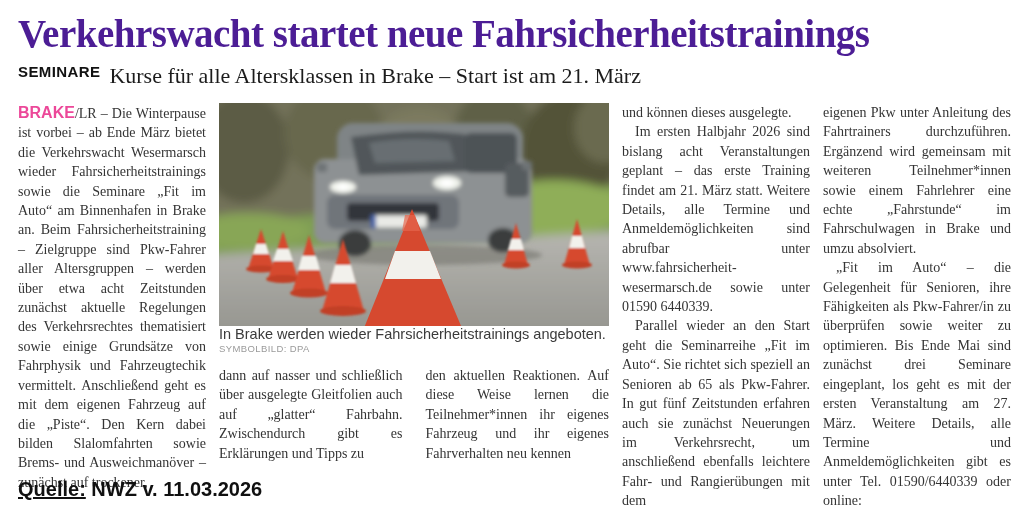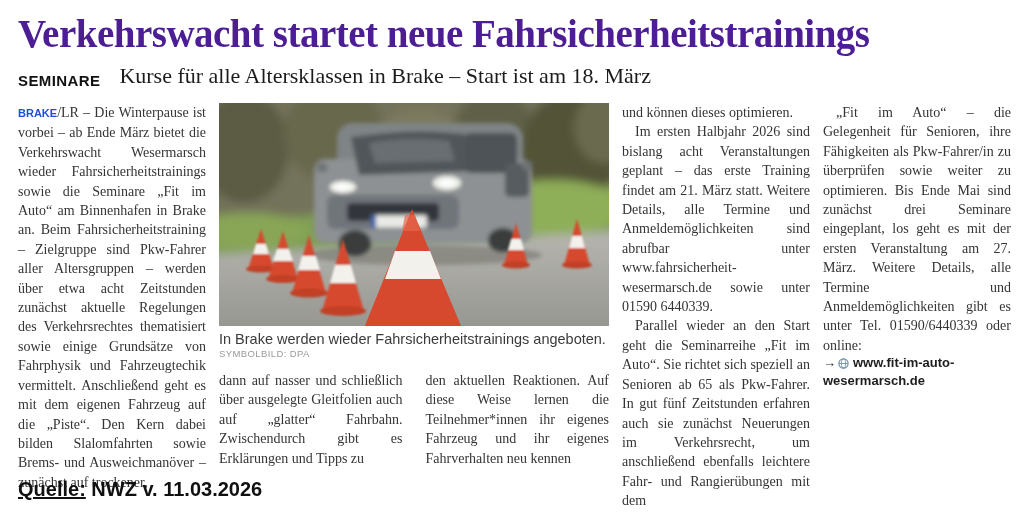--- a/index.html
+++ b/index.html
@@ -8,43 +8,43 @@
     width:1024px; height:514px; position:relative; overflow:hidden;
     font-family:"Liberation Serif", serif; color:#2f2f2f;
   }
   .page { padding:12px 16px 0 18px; }
 
   .headline {
     font-family:Liberation Serif, serif;
     font-weight:700; font-size:39px; line-height:44px;
     letter-spacing:-0.5px; color:#4c1d95; white-space:nowrap;
   }
-  .subhead-row { margin-top:7px; display:flex; align-items:flex-end; gap:19px; }
+  .subhead-row { margin-top:7px; display:flex; align-items:flex-start; gap:9px; }
   .kicker {
     font-family:"Liberation Sans", sans-serif; font-weight:700;
     font-size:15px; letter-spacing:0.4px; color:#111;
   }
   .subhead {
     font-family:"Liberation Serif", serif; font-size:22px; color:#1c1c1c;
   }
 
   .body-grid { display:flex; gap:13px; margin-top:14px; }
   .col {
     width:188px; flex:0 0 auto;
     font-size:14px; line-height:19.4px; text-align:justify;
     color:#343434; hyphens:auto; -webkit-hyphens:auto;
   }
   .col p { margin:0; }
   .col p.indent { text-indent:13px; }
-  .dateline { font-family:"Liberation Sans", sans-serif; font-size:11px; font-weight:700; color:#1d4ed8; }
+  .dateline { font-family:"Liberation Sans", sans-serif; font-size:16px; font-weight:700; color:#ec4899; }
 
   .photo-zone { width:390px; flex:0 0 auto; }
   .photo-frame { width:390px; height:223px; overflow:hidden; background:#9a9a94; }
   .photo-frame svg { display:block; }
-  .caption-block { margin-top:5px; font-family:"Liberation Sans", sans-serif; }
+  .caption-block { font-family:"Liberation Sans", sans-serif; }
   .caption { font-size:14.5px; color:#3b3b3b; }
   .credit { font-size:9.5px; color:#9a9a9a; text-align:left; letter-spacing:0.4px; margin-top:1px; }
   .inner-cols { display:flex; gap:23px; margin-top:12px; }
   .inner-col {
     width:188px; font-size:14px; line-height:19.4px; text-align:justify;
     color:#343434; hyphens:auto; -webkit-hyphens:auto;
   }
 
   .link-row {
     margin-top:3px; text-align:left;
@@ -64,21 +64,21 @@
 </style>
 </head>
 <body>
 
 <div class="page">
 
   <h1 class="headline">Verkehrswacht startet neue Fahrsicherheitstrainings</h1>
 
   <div class="subhead-row">
     <span class="kicker">SEMINARE</span>
-    <span class="subhead">Kurse für alle Altersklassen in Brake – Start ist am 18. März</span>
+    <span class="subhead">Kurse für alle Altersklassen in Brake – Start ist am 21. März</span>
   </div>
 
   <div class="body-grid">
 
     <div class="col">
       <p><b class="dateline">BRAKE</b><span>/LR – </span><span>Die Winterpause ist vorbei – ab Ende März bietet die Verkehrswacht Wesermarsch wieder Fahrsicherheitstrainings sowie die Seminare „Fit im Auto“ am Binnenhafen in Brake an. Beim Fahrsicherheitstraining – Zielgruppe sind Pkw-Fahrer aller Altersgruppen – werden über etwa acht Zeitstunden zunächst aktuelle Regelungen des Verkehrsrechtes thematisiert sowie einige Grundsätze von Fahrphysik und Fahrzeugtechik vermittelt. Anschließend geht es mit dem eigenen Fahrzeug auf die „Piste“. Den Kern dabei bilden Slalomfahrten sowie Brems- und Ausweichmanöver – zunächst auf trockener,</span></p>
     </div>
 
     <div class="photo-zone">
       <div class="photo-frame">
@@ -188,26 +188,27 @@
         <div class="inner-col">
           <p>dann auf nasser und schließlich über ausgelegte Gleitfolien auch auf „glatter“ Fahrbahn. Zwischendurch gibt es Erklärungen und Tipps zu</p>
         </div>
         <div class="inner-col">
           <p>den aktuellen Reaktionen. Auf diese Weise lernen die Teilnehmer*innen ihr eigenes Fahrzeug und ihr eigenes Fahrverhalten neu kennen</p>
         </div>
       </div>
     </div>
 
     <div class="col">
-      <p>und können dieses optimieren.</p>
+      <p>und können dieses ausgelegte.</p>
       <p class="indent">Im ersten Halbjahr 2026 sind bislang acht Veranstaltungen geplant – das erste Training findet am 21. März statt. Weitere Details, alle Termine und Anmeldemöglichkeiten sind abrufbar unter www.fahrsicherheit-wesermarsch.de sowie unter 01590 6440339.</p>
       <p class="indent">Parallel wieder an den Start geht die Seminarreihe „Fit im Auto“. Sie richtet sich speziell an Senioren ab 65 als Pkw-Fahrer. In gut fünf Zeitstunden erfahren auch sie zunächst Neuerungen im Verkehrsrecht, um anschließend ebenfalls leichtere Fahr- und Rangierübungen mit dem</p>
     </div>
 
     <div class="col">
+      <p>eigenen Pkw unter Anleitung des Fahrtrainers durchzuführen. Ergänzend wird gemeinsam mit weiteren Teilnehmer*innen sowie einem Fahrlehrer eine echte „Fahrstunde“ im Fahrschulwagen in Brake und umzu absolviert.</p>
       <p class="indent">„Fit im Auto“ – die Gelegenheit für Senioren, ihre Fähigkeiten als Pkw-Fahrer/in zu überprüfen sowie weiter zu optimieren. Bis Ende Mai sind zunächst drei Seminare eingeplant, los geht es mit der ersten Veranstaltung am 27. März. Weitere Details, alle Termine und Anmeldemöglichkeiten gibt es unter Tel. 01590/6440339 oder online:</p>
       <p class="link-row">
         <span class="link-arrow">→</span><span class="globe"><svg width="11" height="11" viewBox="0 0 12 12">
               <circle cx="6" cy="6" r="5" fill="none" stroke="#6f94b4" stroke-width="1.4"></circle>
               <ellipse cx="6" cy="6" rx="2.3" ry="5" fill="none" stroke="#6f94b4" stroke-width="1"></ellipse>
               <line x1="1" y1="6" x2="11" y2="6" stroke="#6f94b4" stroke-width="1"></line>
             </svg></span><span>www.fit-im-auto-wesermarsch.de</span>
       </p>
     </div>
 

